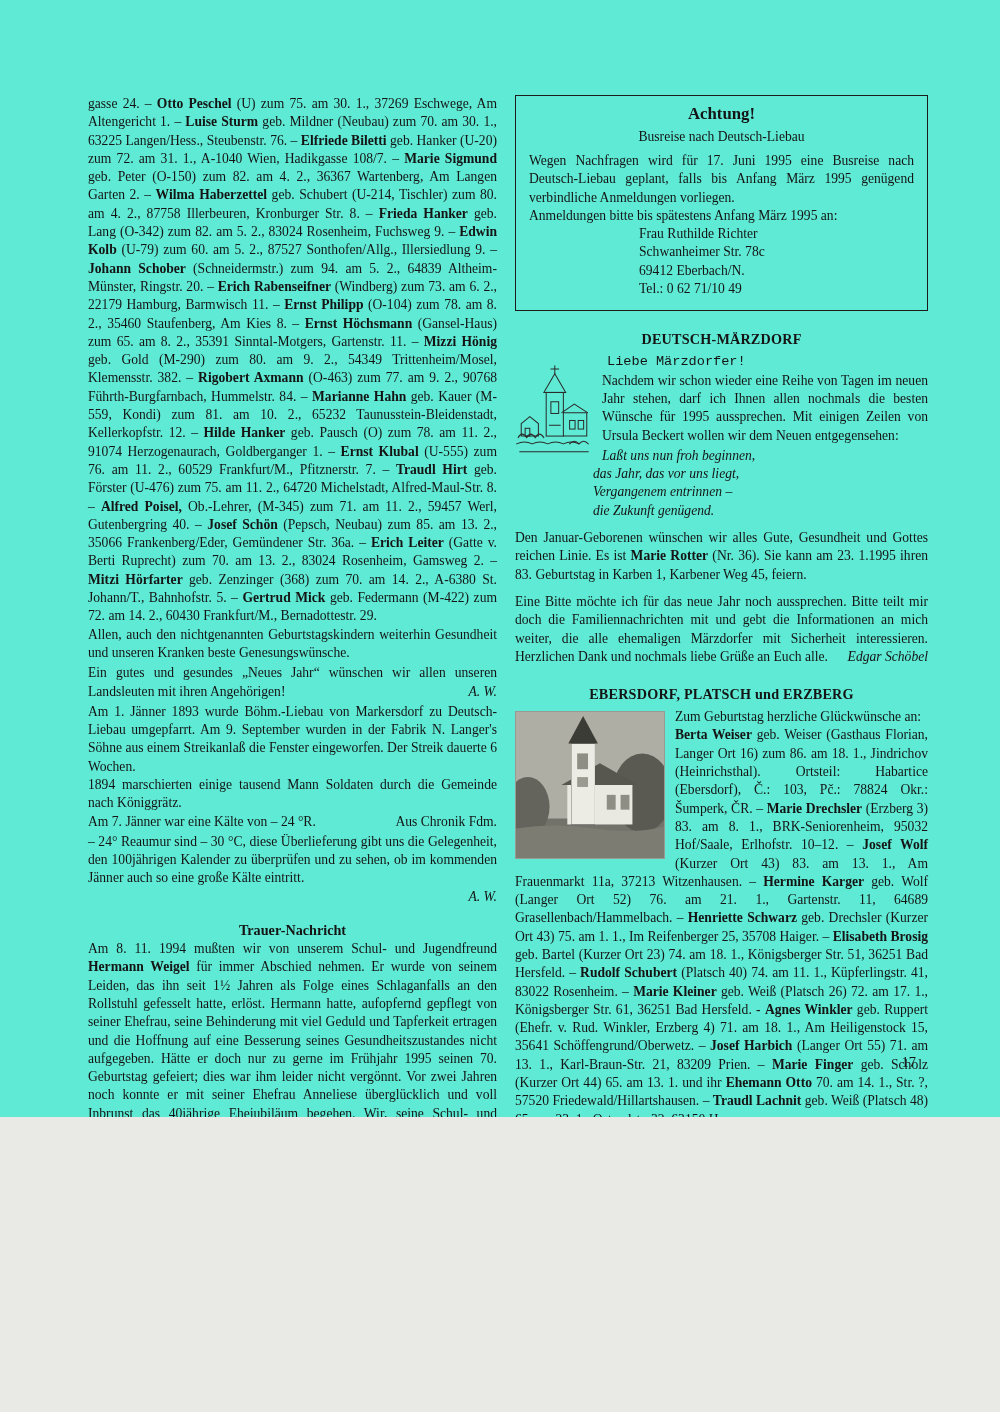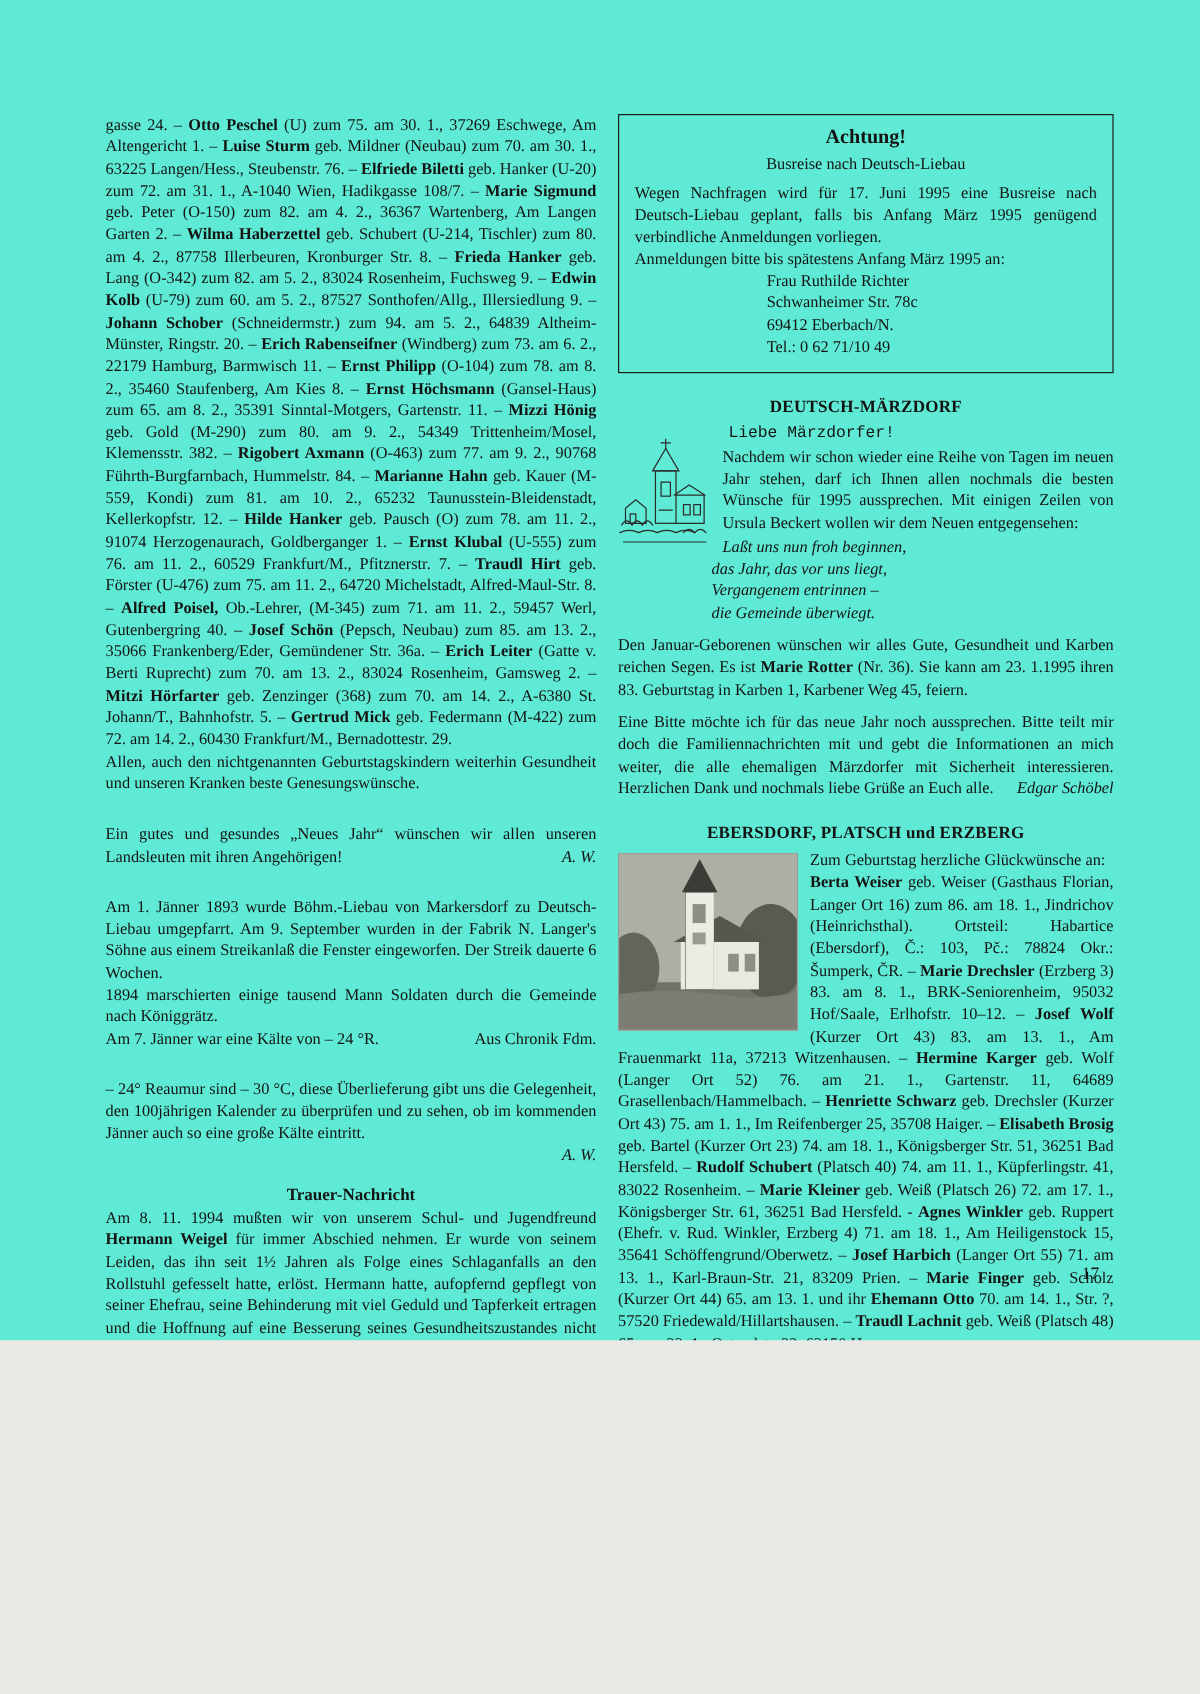--- a/index.html
+++ b/index.html
@@ -5,21 +5,21 @@
   * { margin:0; padding:0; box-sizing:border-box; }
   html,body { width:1000px; background:#e9e9e6; }
   body { font-family:"Liberation Serif","DejaVu Serif",serif; color:#141414; }
   .page { position:relative; width:1000px; height:1117px; background:#5eead4; padding:95px 72px 0 88px; overflow:hidden; }
   .cols { display:flex; gap:18px; }
   .col-left  { width:409px; }
   .col-right { width:413px; }
   .body { font-size:13.6px; line-height:18.3px; }
   .just { text-align:justify; }
   .tr { text-align:right; }
-  .sp { margin-top:24px; }
+  .sp { margin-top:2px; }
   .sp-sm { margin-top:9px; }
   .sig { float:right; font-style:italic; padding-left:12px; }
   .flexline { display:flex; justify-content:space-between; }
   h3.section { font-size:14.2px; font-weight:bold; text-align:center; margin:20px 0 5px; letter-spacing:.2px; }
   h3.trauer { font-size:14.2px; font-weight:bold; text-align:center; margin:16px 0 1px; }
   
   .notice { border:1.6px solid #1b1b1b; padding:8px 13px 12px; }
   .notice-title { text-align:center; font-weight:bold; font-size:16.8px; margin-bottom:5px; }
   .notice-sub { text-align:center; font-size:13.6px; margin-bottom:7px; }
   .contact { margin-left:110px; }
@@ -111,23 +111,23 @@
               <path d="M70 112 q6 -7 12 0 q6 -7 12 0"></path>
             </g>
           </svg>
         </div>
         <p class="body" style="margin-left:92px;font-family:Liberation Mono, monospace;">Liebe Märzdorfer!</p>
         <p class="body just">Nachdem wir schon wieder eine Reihe von Tagen im neuen Jahr stehen, darf ich Ihnen allen nochmals die besten Wünsche für 1995 aussprechen. Mit einigen Zeilen von Ursula Beckert wollen wir dem Neuen entgegensehen:</p>
         <div class="poem body">
           <div>Laßt uns nun froh beginnen,</div>
           <div>das Jahr, das vor uns liegt,</div>
           <div>Vergangenem entrinnen –</div>
-          <div>die Gemeinde überwiegt.</div>
+          <div>die Zukunft genügend.</div>
         </div>
-        <p class="body just clear sp-sm"><span>Den Januar-Geborenen wünschen wir alles Gute, Gesundheit und Karben reichen Segen. Es ist </span><b>Marie Rotter</b><span> (Nr. 36). Sie kann am 23. 1.1995 ihren 83. Geburtstag in Karben 1, Karbener Weg 45, feiern.</span></p>
+        <p class="body just clear sp-sm"><span>Den Januar-Geborenen wünschen wir alles Gute, Gesundheit und Gottes reichen Linie. Es ist </span><b>Marie Rotter</b><span> (Nr. 36). Sie kann am 23. 1.1995 ihren 83. Geburtstag in Karben 1, Karbener Weg 45, feiern.</span></p>
         <p class="body just sp-sm">
           <span>Eine Bitte möchte ich für das neue Jahr noch aussprechen. Bitte teilt mir doch die Familiennachrichten mit und gebt die Informationen an mich weiter, die alle ehemaligen Märzdorfer mit Sicherheit interessieren. Herzlichen Dank und nochmals liebe Grüße an Euch alle.</span>
           <span class="sig">Edgar Schöbel</span>
         </p>
       </div>
 
       <h3 class="section">EBERSDORF, PLATSCH und ERZBERG</h3>
 
       <div>
         <div class="photo-wrap">

